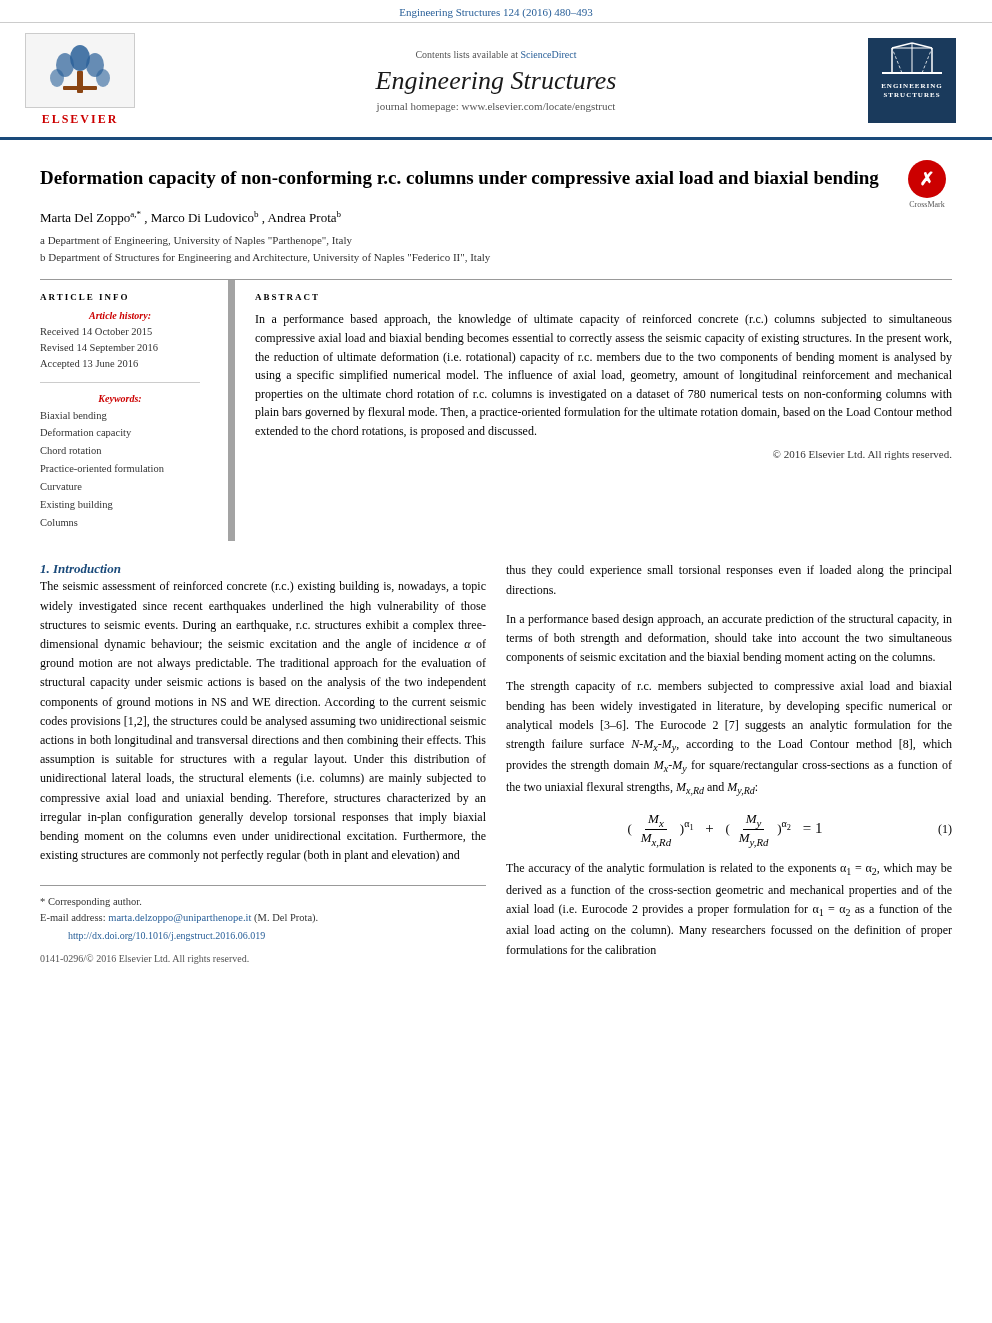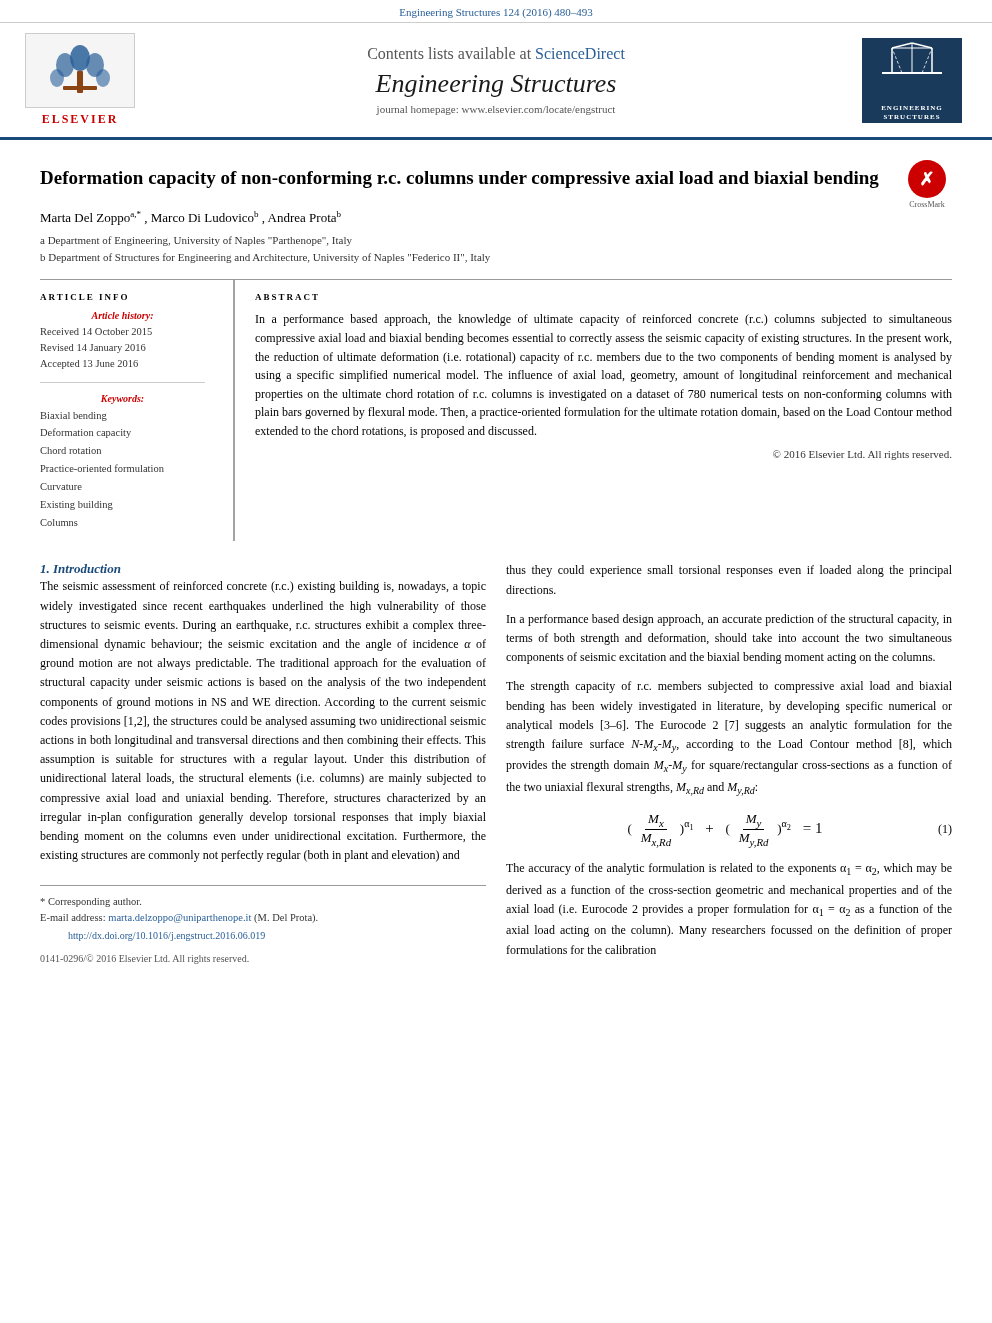--- a/index.html
+++ b/index.html
@@ -51,21 +51,21 @@
       font-weight: bold;
       letter-spacing: 2px;
     }
 
     .journal-center {
       flex: 1;
       text-align: center;
       padding: 0 20px;
     }
     .sciencedirect-link {
-      font-size: 16px;
+      font-size: 10px;
       color: #555;
       margin-bottom: 6px;
     }
     .sciencedirect-link a { color: #2a6099; text-decoration: none; }
     .journal-title-header {
       font-size: 26px;
       font-family: 'Times New Roman', Times, serif;
       color: #1a1a1a;
       font-style: italic;
       margin-bottom: 4px;
@@ -75,27 +75,27 @@
       color: #555;
     }
 
     .journal-logo-right {
       width: 120px;
       display: flex;
       align-items: center;
       justify-content: center;
     }
     .eng-struct-logo {
-      width: 100px;
+      width: 88px;
       height: 85px;
       background: #1a3a5c;
       display: flex;
       flex-direction: column;
       align-items: center;
-      justify-content: space-between;
+      justify-content: flex-start;
       color: white;
       font-size: 8px;
       font-weight: bold;
       text-align: center;
       text-transform: uppercase;
       letter-spacing: 0.5px;
       position: relative;
       overflow: hidden;
     }
     .eng-struct-logo .logo-lines {
@@ -179,21 +179,21 @@
       border-top: 1px solid #999;
       margin-top: 6px;
     }
 
     
     .article-info {
       width: 195px;
       min-width: 195px;
       padding-right: 28px;
       padding-top: 12px;
-      border-right: 2px solid #a3a3a3;
+      border-right: 7px solid #a3a3a3;
     }
     .section-label {
       font-size: 9px;
       font-weight: bold;
       letter-spacing: 2px;
       text-transform: uppercase;
       color: #000;
       margin-bottom: 8px;
     }
     .info-group {
@@ -412,21 +412,21 @@
   </div>
 
   <div class="two-col">
 
     <div class="article-info">
       <div class="section-label">ARTICLE INFO</div>
 
       <div class="info-group">
         <div class="info-group-title">Article history:</div>
         <div class="info-line">Received 14 October 2015</div>
-        <div class="info-line">Revised 14 January 2016</div>
+        <div class="info-line">Revised 14 September 2016</div>
         <div class="info-line">Accepted 13 June 2016</div>
       </div>
 
       <hr class="divider-h">
 
       <div class="info-group">
         <div class="info-group-title">Keywords:</div>
         <div class="keywords-list">
           <div>Biaxial bending</div>
           <div>Deformation capacity</div>

